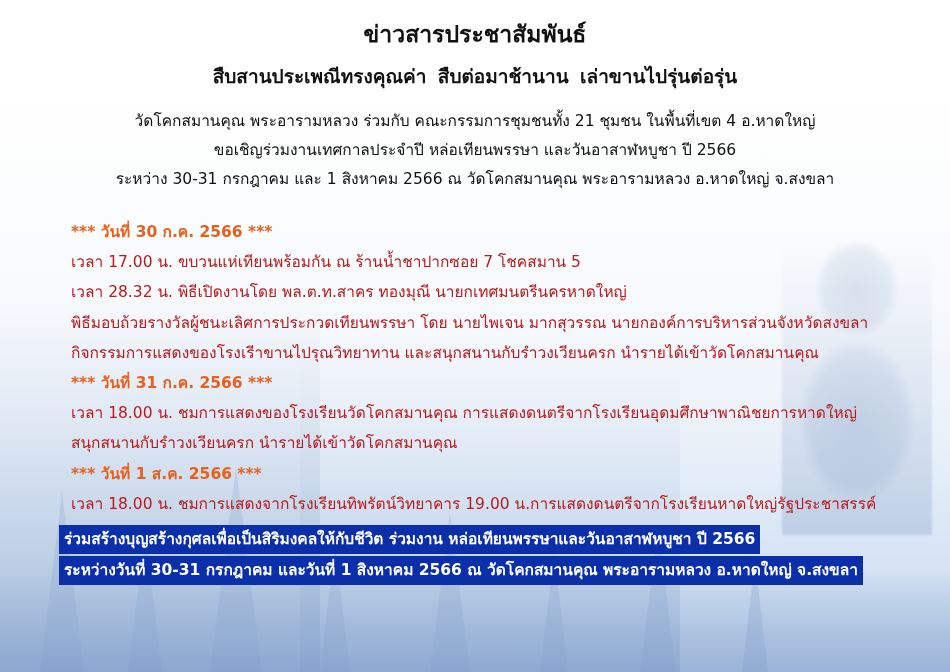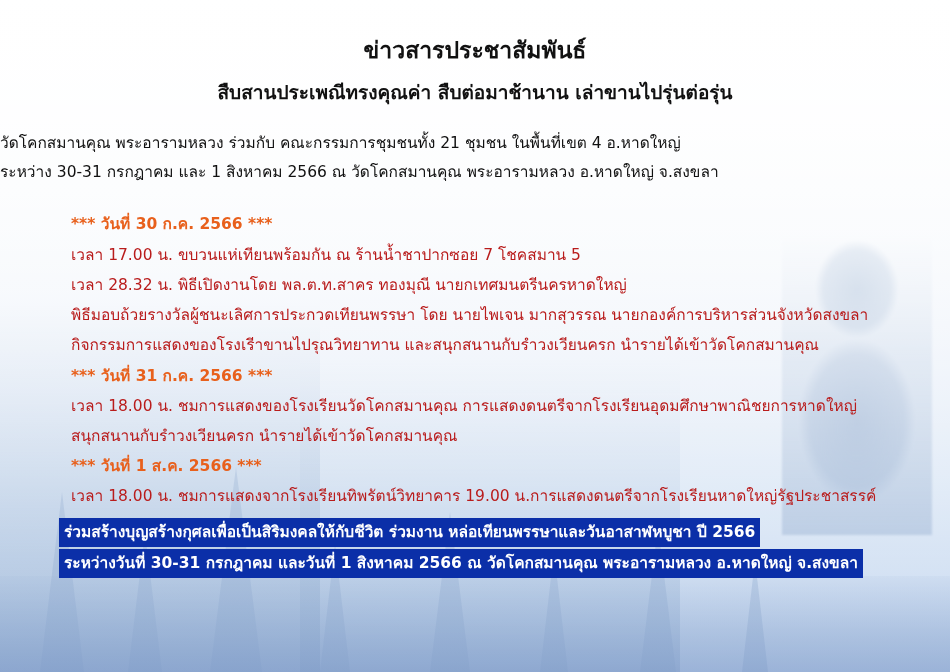--- a/index.html
+++ b/index.html
@@ -107,37 +107,39 @@
   }
 
   
   .content {
     position: relative;
     z-index: 3;
     padding: 0;
   }
   .title-block {
     text-align: center;
-    padding-top: 36px;
+    padding-top: 22px;
+    font-family: Liberation Mono, monospace;
   }
   .main-title {
     font-size: 23px;
     font-weight: bold;
     color: #111111;
     line-height: 1.3;
   }
   .subtitle {
     font-size: 19px;
     font-weight: bold;
     color: #111111;
     margin-top: 14px;
     line-height: 1.3;
   }
   .intro {
-    margin-top: 24px;
+    text-align: center;
+    margin-top: 16px;
   }
   .intro-line {
     font-size: 15.5px;
     color: #111111;
     line-height: 1.9;
   }
   .body-block {
     margin-top: 22px;
     padding-left: 71px;
     padding-right: 40px;
@@ -195,20 +197,21 @@
 
   <div class="content">
 
     <div class="title-block">
       <div class="main-title">ข่าวสารประชาสัมพันธ์</div>
       <div class="subtitle">สืบสานประเพณีทรงคุณค่า สืบต่อมาช้านาน เล่าขานไปรุ่นต่อรุ่น</div>
     </div>
 
     <div class="intro">
       <div class="intro-line">วัดโคกสมานคุณ พระอารามหลวง ร่วมกับ คณะกรรมการชุมชนทั้ง 21 ชุมชน ในพื้นที่เขต 4 อ.หาดใหญ่</div>
+      <div class="intro-line">ขอเชิญร่วมงานเทศกาลประจำปี หล่อเทียนพรรษา และวันอาสาฬหบูชา ปี 2566</div>
       <div class="intro-line">ระหว่าง 30-31 กรกฎาคม และ 1 สิงหาคม 2566  ณ วัดโคกสมานคุณ พระอารามหลวง อ.หาดใหญ่ จ.สงขลา</div>
     </div>
 
     <div class="body-block">
 
       <div>
         <div class="day-head">*** วันที่ 30 ก.ค. 2566 ***</div>
         <div class="body-line">เวลา 17.00 น. ขบวนแห่เทียนพร้อมกัน ณ ร้านน้ำชาปากซอย 7 โชคสมาน 5</div>
         <div class="body-line">เวลา 28.32 น. พิธีเปิดงานโดย พล.ต.ท.สาคร ทองมุณี นายกเทศมนตรีนครหาดใหญ่</div>
         <div class="body-line">พิธีมอบถ้วยรางวัลผู้ชนะเลิศการประกวดเทียนพรรษา โดย นายไพเจน มากสุวรรณ นายกองค์การบริหารส่วนจังหวัดสงขลา</div>

